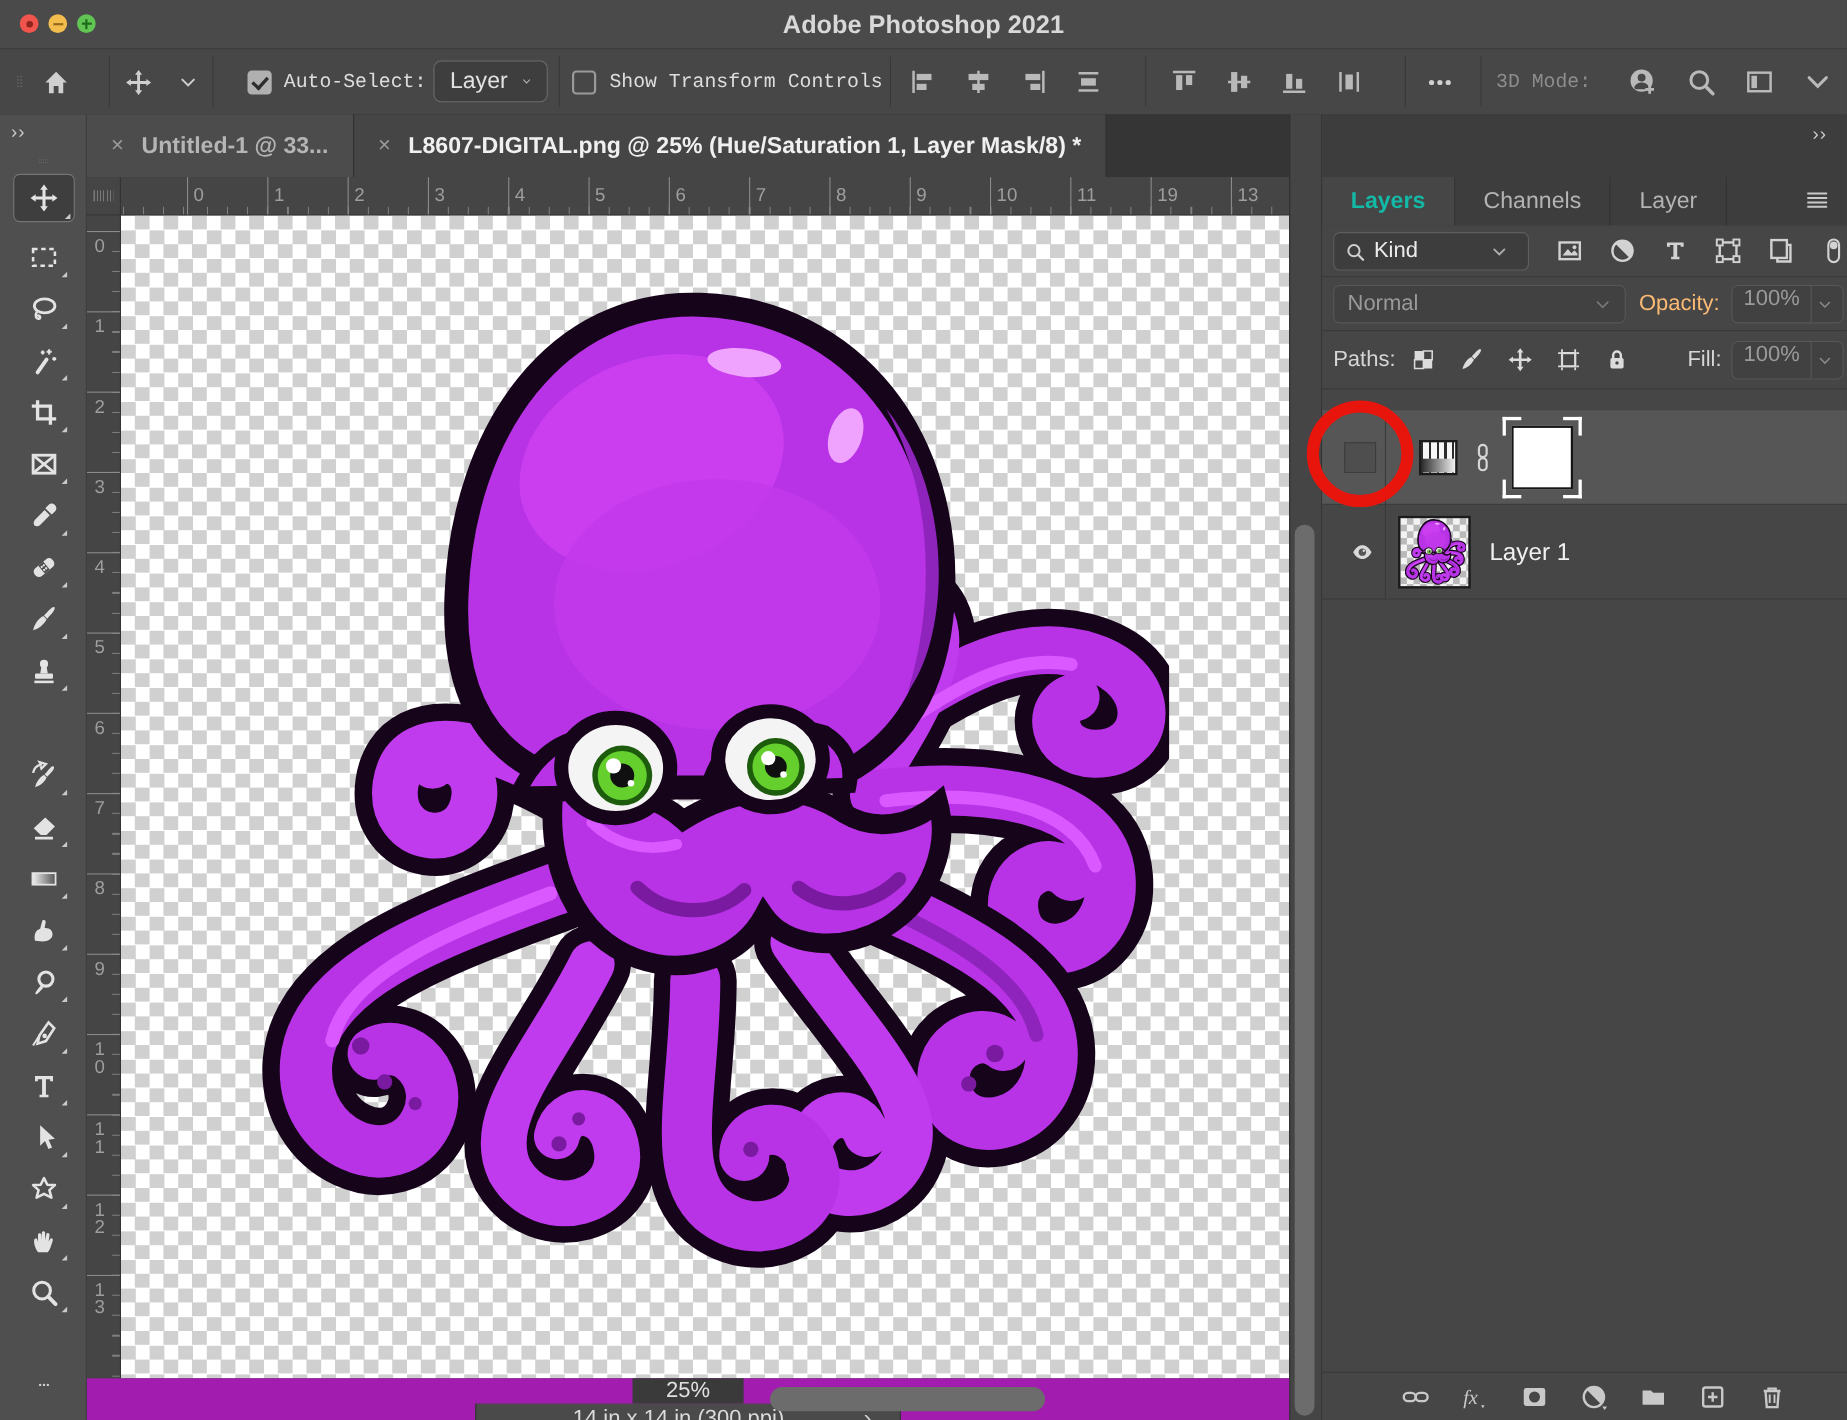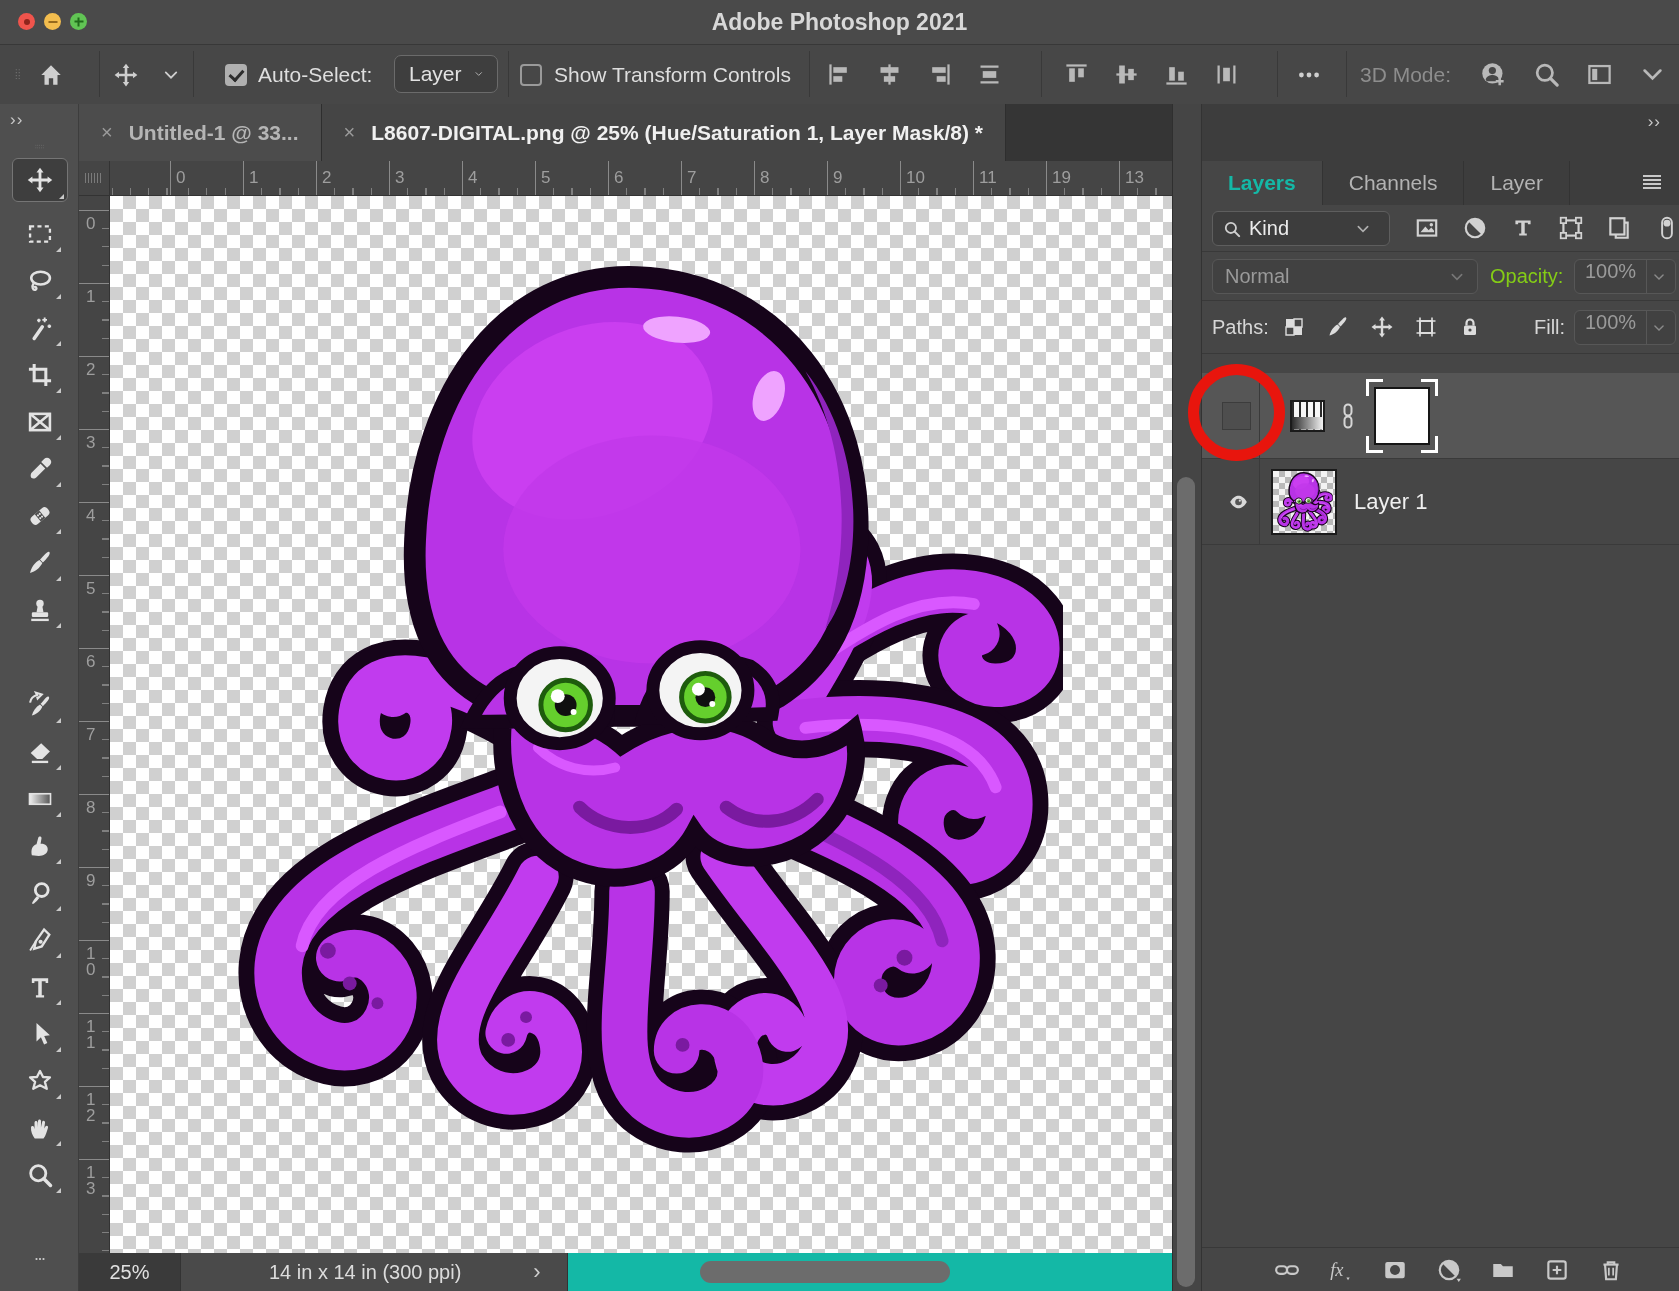--- a/index.html
+++ b/index.html
@@ -21,21 +21,21 @@
   .tl.green::after{width:9px;height:9px;
      background:linear-gradient(#1f6b1a,#1f6b1a) center/2px 9px no-repeat,
                 linear-gradient(#1f6b1a,#1f6b1a) center/9px 2px no-repeat;}
   #wintitle{left:0;top:0;width:1679px;height:44px;display:flex;align-items:center;justify-content:center;
             font-size:23px;font-weight:bold;color:#d8d8d8;}
 
   
   #optionsbar{left:0;top:45px;width:1679px;height:59px;background:#474747;border-bottom:1px solid #353535;}
   #optionsbar .vdiv{position:absolute;top:6px;height:46px;width:1px;background:#393939;}
   .opt-ic{position:absolute;top:17px;width:26px;height:26px;}
-  .opt-label{position:absolute;top:0;height:59px;display:flex;align-items:center;font-size:21px;color:#dedede;}
+  .opt-label{position:absolute;top:0;height:59px;display:flex;align-items:center;font-size:18px;color:#dedede;font-family:Liberation Mono, monospace;}
   .opt-label.dim{color:#8d8d8d;}
   .cb{position:absolute;top:19px;width:22px;height:22px;border-radius:4px;box-sizing:border-box;}
   .cb.checked{background:#b0b0b0;}
   .cb.checked::after{content:"";position:absolute;left:7px;top:3px;width:6px;height:11px;
       border-right:3px solid #2d2d2d;border-bottom:3px solid #2d2d2d;transform:rotate(42deg);}
   .cb.unchecked{border:2px solid #9a9a9a;background:transparent;}
   .dropdown{position:absolute;top:10px;height:38px;background:#3e3e3e;border:1.5px solid #6b6b6b;border-radius:7px;
       box-sizing:border-box;display:flex;align-items:center;font-size:21px;color:#e2e2e2;}
   .dropdown .dd-chev{width:18px;height:18px;margin-left:12px;color:#b5b5b5;}
   .icon-row{position:absolute;top:16px;display:flex;gap:23px;}
@@ -79,21 +79,21 @@
   .vtick span i{display:block;font-style:normal;}
 
   
   #canvas{left:110px;top:196px;width:1062px;height:1057px;
      background:conic-gradient(#d0d0d0 25%,#ffffff 0 50%,#d0d0d0 0 75%,#ffffff 0) 0 0/26px 26px;overflow:hidden;}
   #octo-main{position:absolute;left:101px;top:53px;width:852px;height:928px;}
 
   
   #gutter{left:1172px;top:104px;width:30px;height:1187px;background:#454545;border-left:1px solid #2f2f2f;border-right:1px solid #333;box-sizing:border-box;}
   #vthumb{position:absolute;left:4px;top:373px;width:18px;height:810px;border-radius:9px;background:#6c6c6c;}
-  #statusbar{left:79px;top:1253px;width:1093px;height:38px;background:#14b8a6;display:flex;align-items:center;}
+  #statusbar{left:79px;top:1253px;width:1093px;height:38px;background:#a21caf;display:flex;align-items:center;flex-direction:column;}
   #zoomlevel{width:101px;height:38px;display:flex;align-items:center;justify-content:center;background:#3a3a3a;font-size:20px;color:#e0e0e0;}
   #dimsbox{height:38px;display:flex;align-items:center;background:#4a4a4a;border-left:1px solid #333;border-right:1px solid #333;
       padding:0 26px 0 88px;font-size:20px;color:#dcdcdc;}
   #dims-chev{margin-left:72px;font-size:22px;color:#cfcfcf;}
   #hthumb{position:absolute;left:621px;top:8px;width:250px;height:22px;border-radius:11px;background:#6c6c6c;}
 
   
   #panel{left:1202px;top:104px;width:477px;height:1187px;background:#464646;}
   #panel-header{position:absolute;left:0;top:0;width:477px;height:57px;background:#3d3d3d;}
   #panel-expand{position:absolute;right:18px;top:8px;font-size:17px;color:#c9c9c9;letter-spacing:1px;}
@@ -107,21 +107,21 @@
   #kindbox{position:absolute;left:10px;top:6px;width:178px;height:35px;background:#3d3d3d;border:1px solid #5e5e5e;border-radius:6px;
      box-sizing:border-box;display:flex;align-items:center;padding:0 10px;font-size:20px;color:#ececec;}
   #kindbox .ic{width:18px;height:18px;margin-right:8px;}
   #kindbox .dd-chev{margin-left:auto;width:16px;height:16px;color:#b0b0b0;}
   #filter-icons{position:absolute;left:212px;top:10px;display:flex;gap:22px;}
   #filter-icons .ic{width:26px;height:26px;color:#d2d2d2;}
   #blend-row{top:148px;height:49px;}
   #blendbox{position:absolute;left:10px;top:7px;width:266px;height:35px;background:#414141;border:1px solid #575757;border-radius:6px;
      box-sizing:border-box;display:flex;align-items:center;padding:0 12px;font-size:20px;color:#9a9a9a;}
   #blendbox .dd-chev{margin-left:auto;width:16px;height:16px;color:#777;}
-  .small-label{position:absolute;top:0;height:49px;display:flex;align-items:center;font-size:20px;color:#84cc16;}
+  .small-label{position:absolute;top:0;height:49px;display:flex;align-items:center;font-size:20px;color:#fdba74;}
   .valbox{position:absolute;top:7px;height:35px;background:#414141;border:1px solid #575757;border-radius:6px;box-sizing:border-box;
      display:flex;align-items:flex-start;font-size:20px;color:#9a9a9a;}
   .valbox .val{padding:0 10px;}
   .valbox .chev-cell{width:24px;align-self:stretch;display:flex;align-items:center;justify-content:center;border-left:1px solid #575757;color:#777;}
   .valbox .chev-cell .ic{width:14px;height:14px;color:#8a8a8a;}
   #lock-row{top:197px;height:53px;}
   #lock-row .small-label{height:53px;color:#d6d6d6;}
   #lock-icons{position:absolute;left:80px;top:14px;display:flex;gap:20px;}
   #lock-icons .ic{width:24px;height:24px;color:#dcdcdc;}
 

